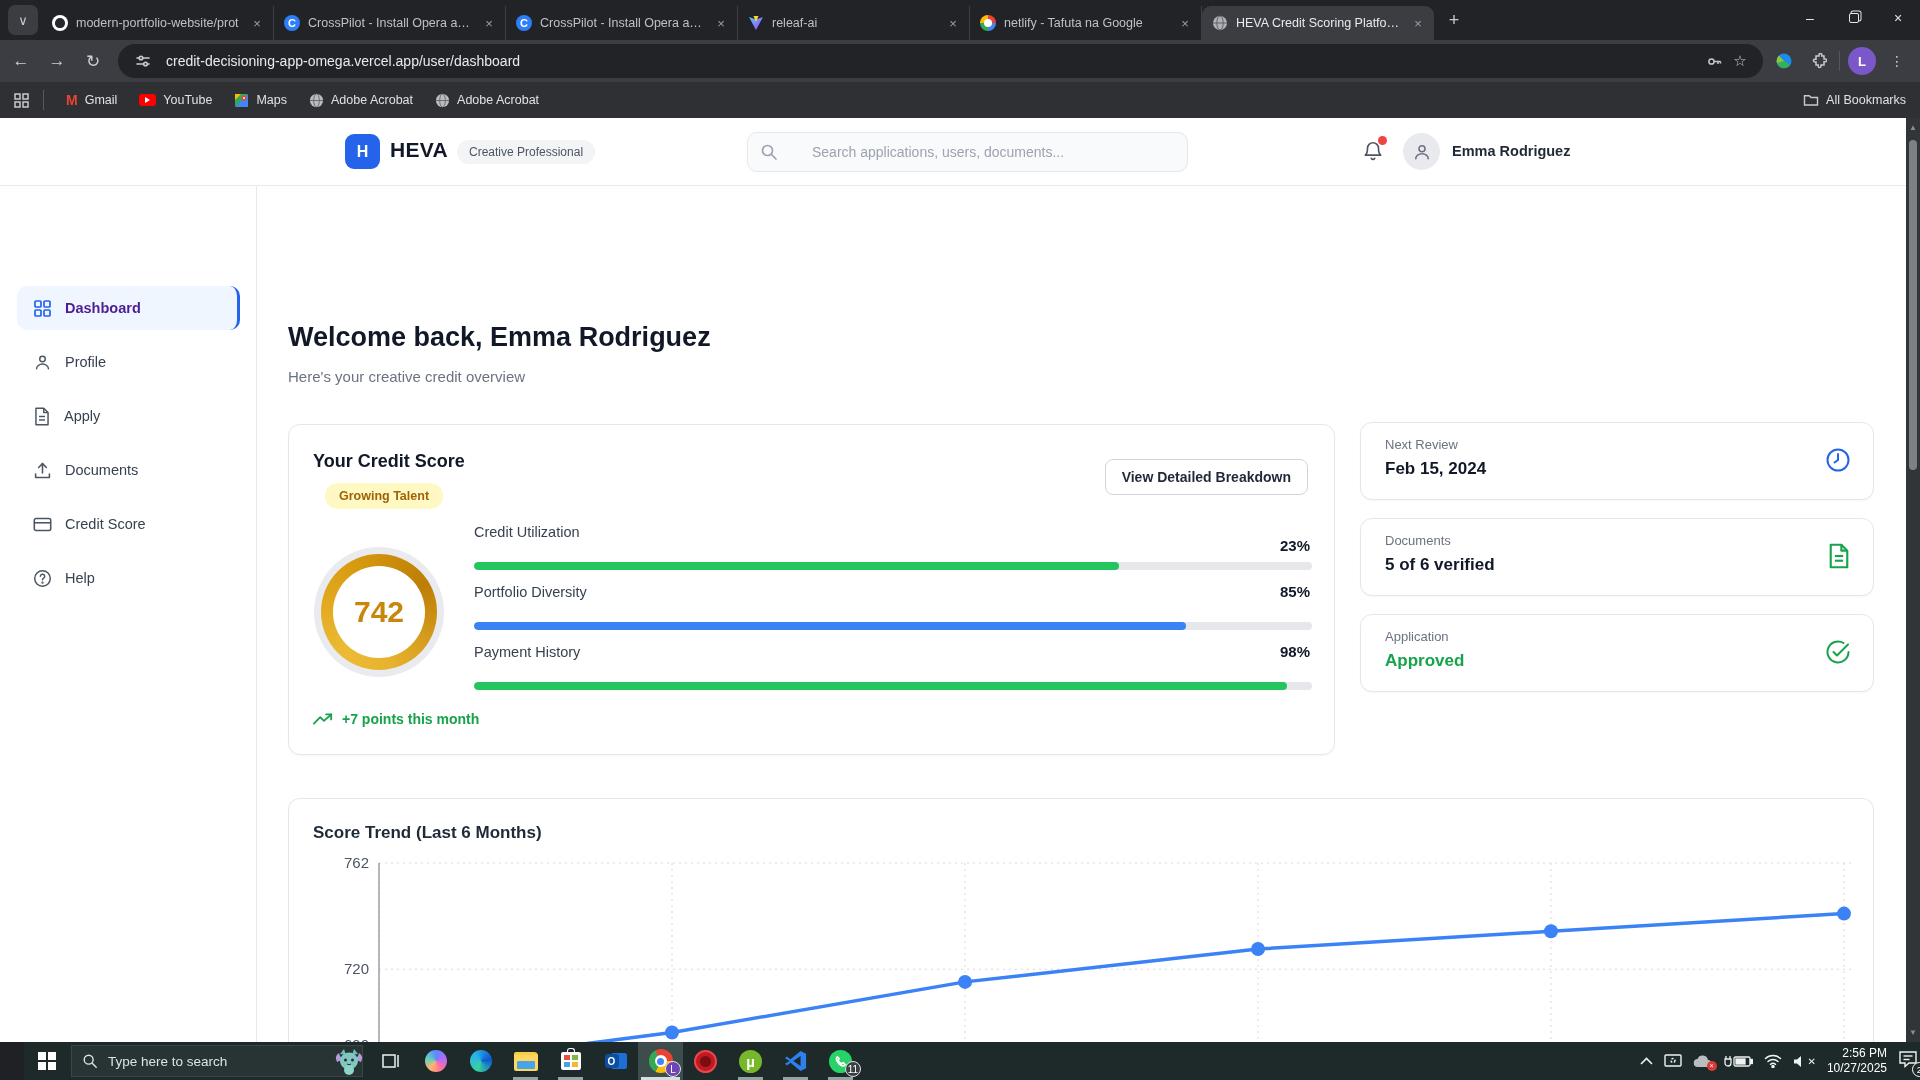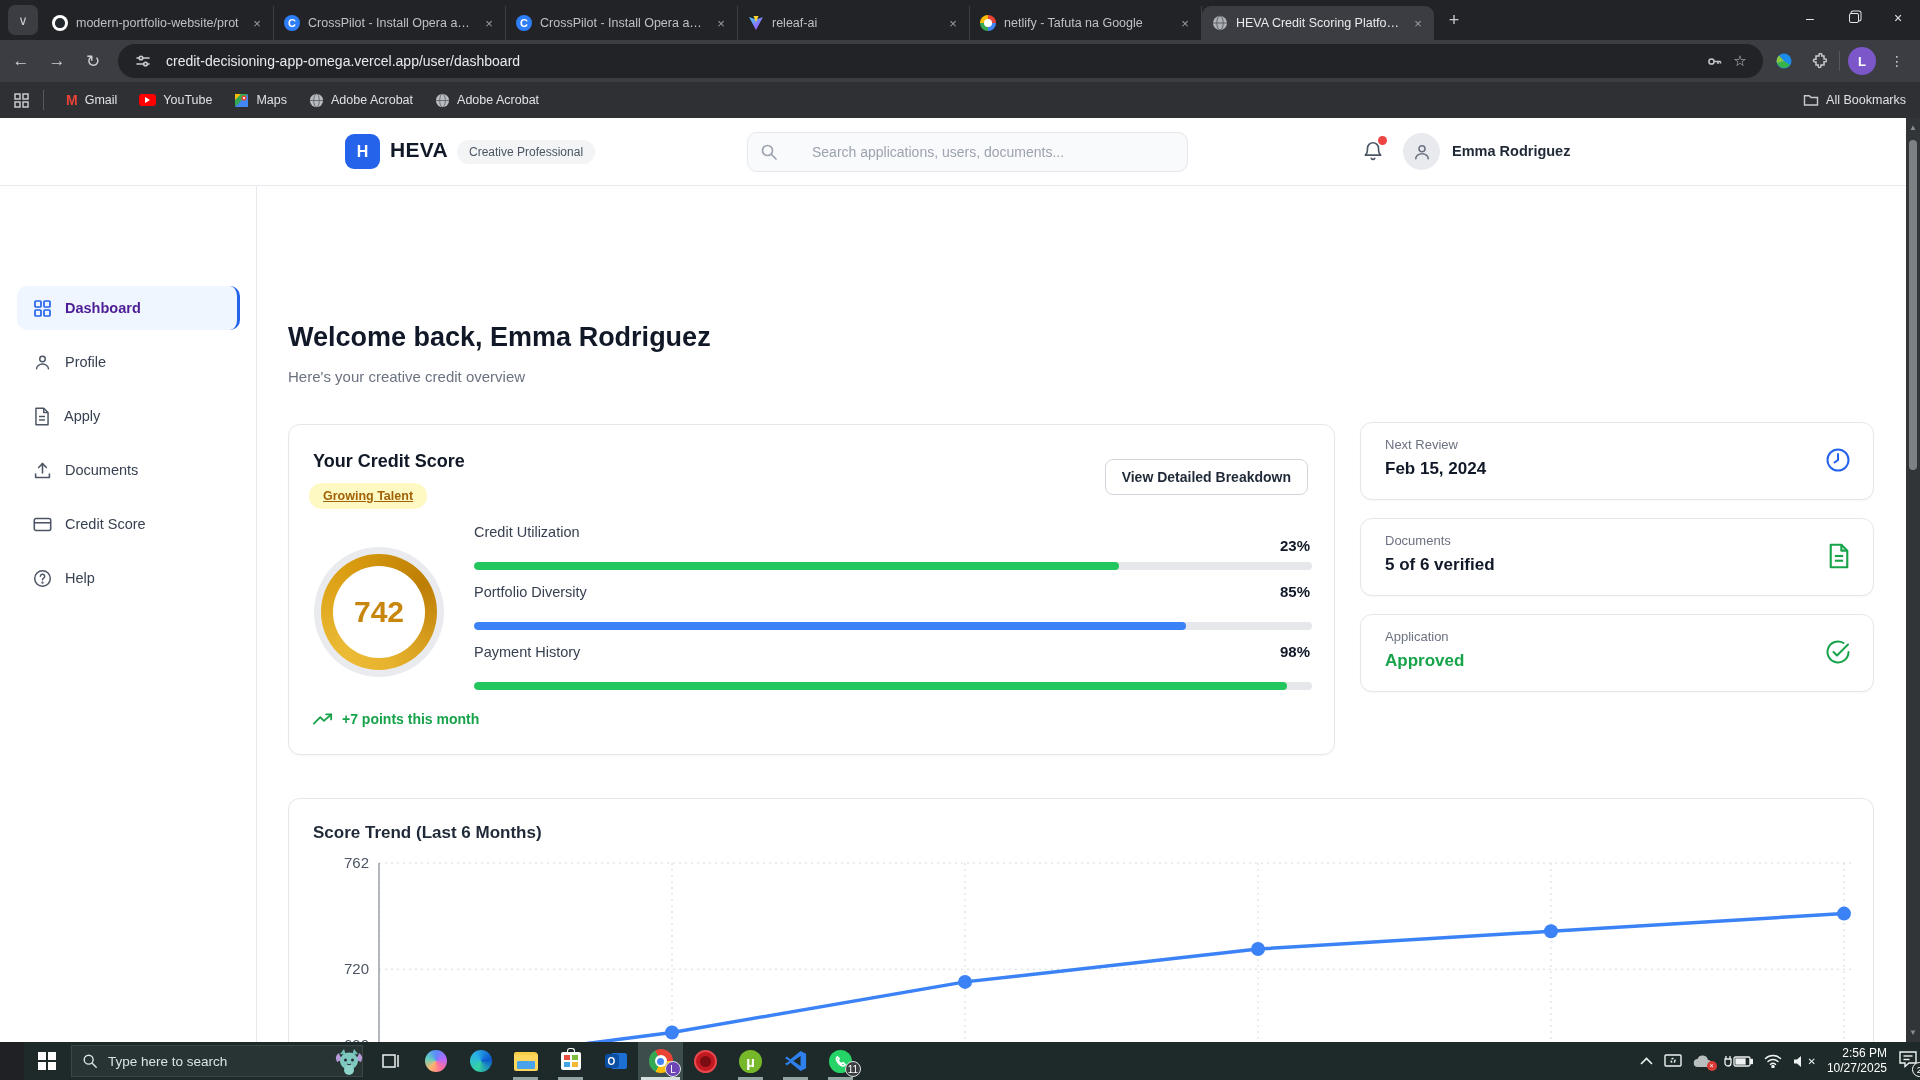--- a/index.html
+++ b/index.html
@@ -59,21 +59,21 @@
   .sbitem.active{background:#eff6ff;color:#4c1d95;font-weight:600;border-right:3px solid #2563eb;}
   .sbitem.active svg{color:#2563eb;}
   #sblist{position:absolute;left:0;top:100px;width:257px;}
 
   #welcome-title{position:absolute;left:288px;top:204px;font-size:27px;font-weight:bold;color:#111827;}
   #welcome-sub{position:absolute;left:288px;top:250px;font-size:15px;color:#6b7280;}
 
   .card{position:absolute;background:#fff;border:1px solid #e5e7eb;border-radius:12px;}
   #scorecard{left:288px;top:306px;width:1047px;height:331px;box-shadow:0 1px 2px rgba(16,24,40,.04);}
   #sc-title{position:absolute;left:24px;top:26px;font-size:18px;font-weight:bold;color:#111827;}
-  #sc-badge{position:absolute;left:20px;top:58px;background:#fef9c3;color:#a16207;font-size:12.5px;font-weight:600;padding:6px 14px;border-radius:999px;text-decoration:underline;}
+  #sc-badge{position:absolute;left:36px;top:58px;background:#fef9c3;color:#a16207;font-size:12.5px;font-weight:600;padding:6px 14px;border-radius:999px;}
   #sc-btn{position:absolute;right:26px;top:34px;border:1px solid #d1d5db;border-radius:8px;background:#fff;padding:9px 16px;font-size:14px;font-weight:600;color:#1f2937;font-family:inherit;}
   #ringo{position:absolute;left:25px;top:122px;width:130px;height:130px;border-radius:50%;background:#e9ebee;}
   #ringh{position:absolute;inset:19px;border-radius:50%;background:#fff;display:flex;align-items:center;justify-content:center;}
   #scoreval{font-size:30px;font-weight:bold;color:#c8860d;}
   .mlabel{position:absolute;left:185px;font-size:14.5px;color:#374151;}
   .mval{position:absolute;right:24px;font-size:15px;font-weight:bold;color:#111827;}
   .track{position:absolute;left:185px;width:838px;height:8px;background:#e5e7eb;border-radius:4px;overflow:hidden;}
   .fill{height:8px;border-radius:4px;}
   #trendnote{position:absolute;left:24px;top:286px;display:flex;align-items:center;gap:9px;color:#16a34a;font-size:14px;font-weight:600;}
 

